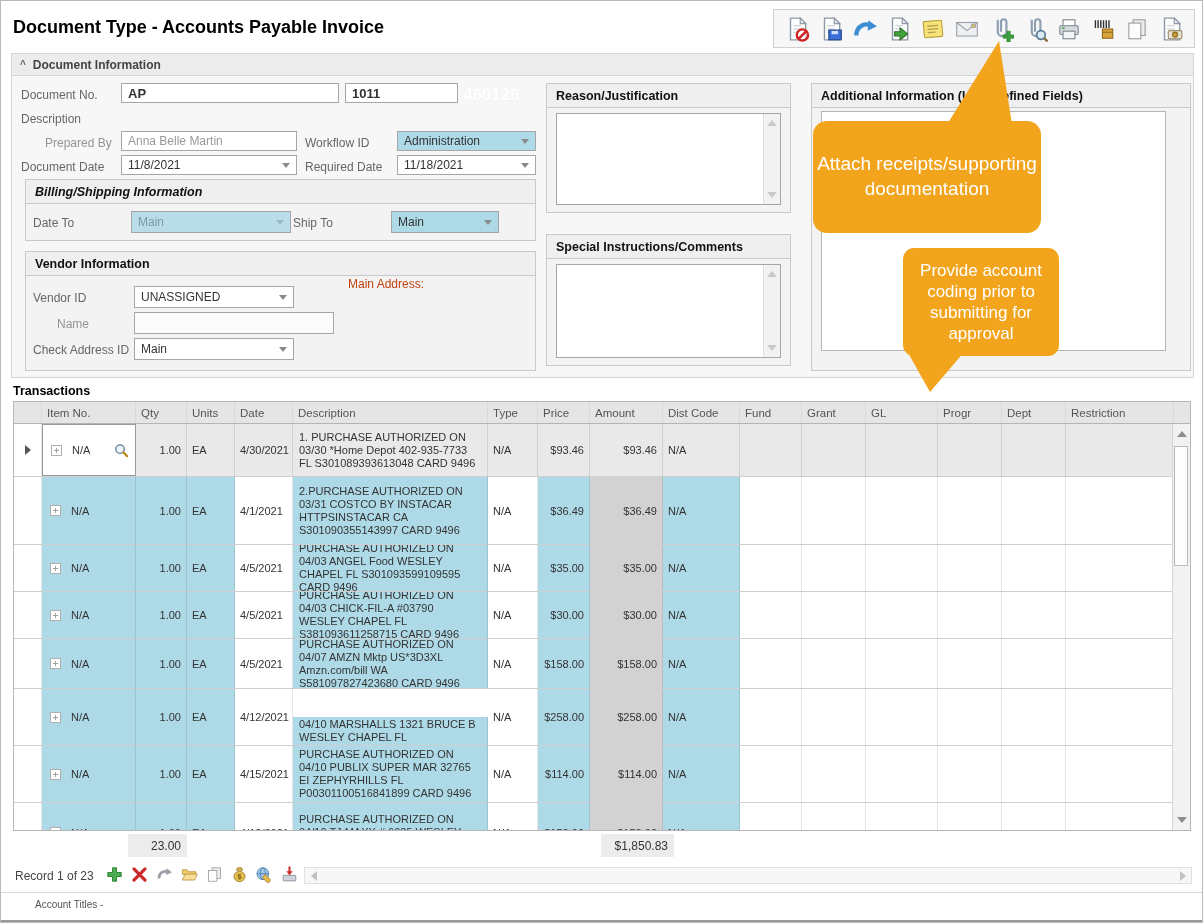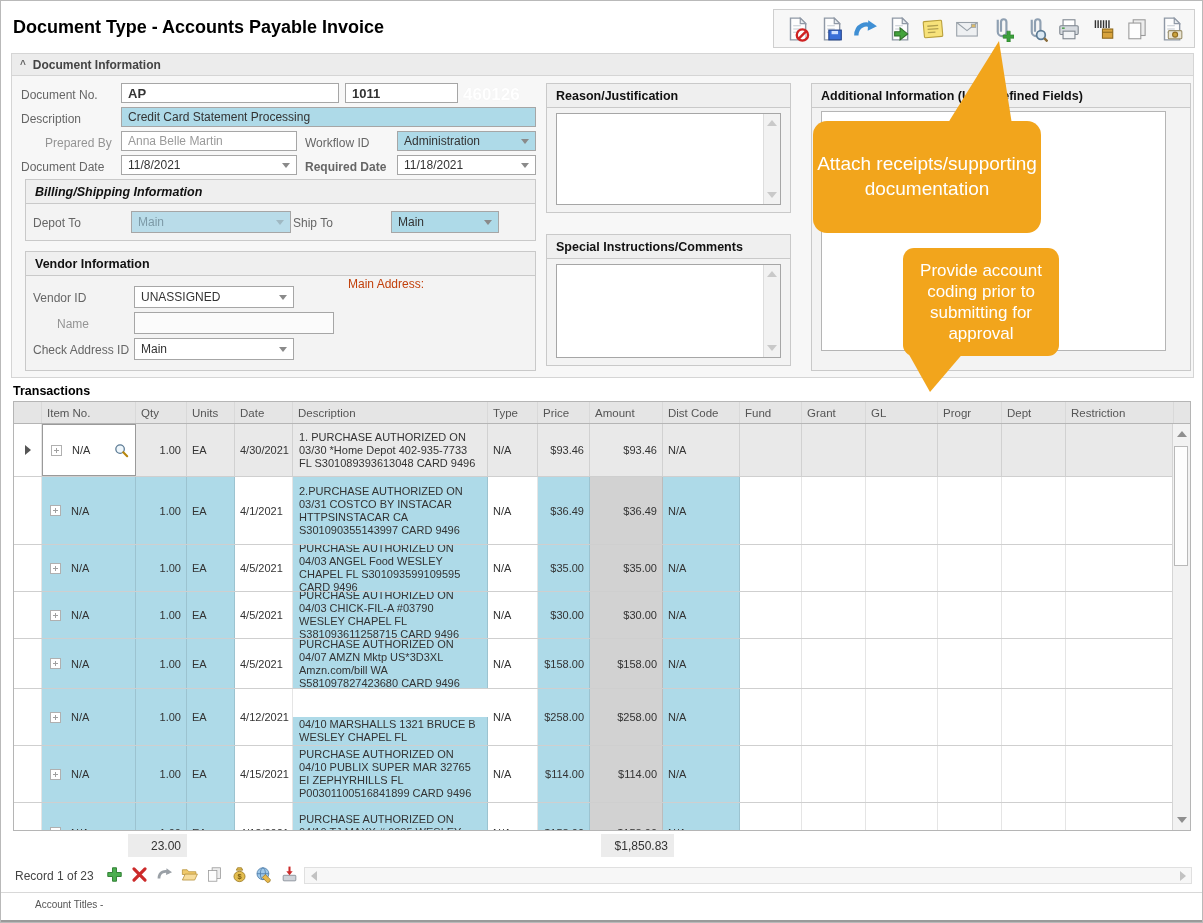--- a/index.html
+++ b/index.html
@@ -205,45 +205,44 @@
       <span>Document Information</span>
     </div>
   </div>
 
   <span class="lbl" style="left:20px; top:87px;">Document No.</span>
   <div class="field bold" style="left:120px; top:82px; width:218px; height:20px;">AP</div>
   <div class="field bold" style="left:344px; top:82px; width:113px; height:20px;">1011</div>
   <span class="watermark" style="left:462px; top:84px;">460126</span>
 
   <span class="lbl" style="left:20px; top:111px;">Description</span>
-  <div class="field blue" style="left:120px; top:106px; width:415px; height:20px;">Credit Card Statement Processing</div>
 
   <span class="lbl dim" style="left:20px; top:135px;">Prepared By</span>
   <div class="field dimtext" style="left:120px; top:130px; width:176px; height:20px;">Anna Belle Martin</div>
   <span class="lbl" style="left:304px; top:135px;">Workflow ID</span>
   <div class="field blue dd" style="left:396px; top:130px; width:139px; height:20px;">
     <span>Administration</span>
       <span class="dd-arrow"></span>
   </div>
 
   <span class="lbl" style="left:20px; top:159px;">Document Date</span>
   <div class="field dd" style="left:120px; top:154px; width:176px; height:20px;">
     <span>11/8/2021</span>
       <span class="dd-arrow"></span>
   </div>
-  <span class="lbl" style="left:304px; top:159px;font-weight:bold;">Required Date</span>
+  <span class="lbl" style="left:304px; top:159px;">Required Date</span>
   <div class="field dd" style="left:396px; top:154px; width:139px; height:20px;">
     <span>11/18/2021</span>
       <span class="dd-arrow"></span>
   </div>
 
   <div class="groupbox" style="left:24px; top:178px; width:511px; height:62px;font-style:italic;">
     <div class="group-hdr">Billing/Shipping Information</div>
   </div>
-  <span class="lbl" style="left:32px; top:215px;">Depot To</span>
+  <span class="lbl" style="left:32px; top:215px;">Date To</span>
   <div class="field dd disabled" style="left:130px; top:210px; width:160px; height:22px;">
     <span>Main</span>
       <span class="dd-arrow"></span>
   </div>
   <span class="lbl" style="left:292px; top:215px;">Ship To</span>
   <div class="field blue dd" style="left:390px; top:210px; width:108px; height:22px;">
     <span>Main</span>
       <span class="dd-arrow"></span>
   </div>
   <span class="inline-icon" style="position:absolute; left:503px; top:210px;">

